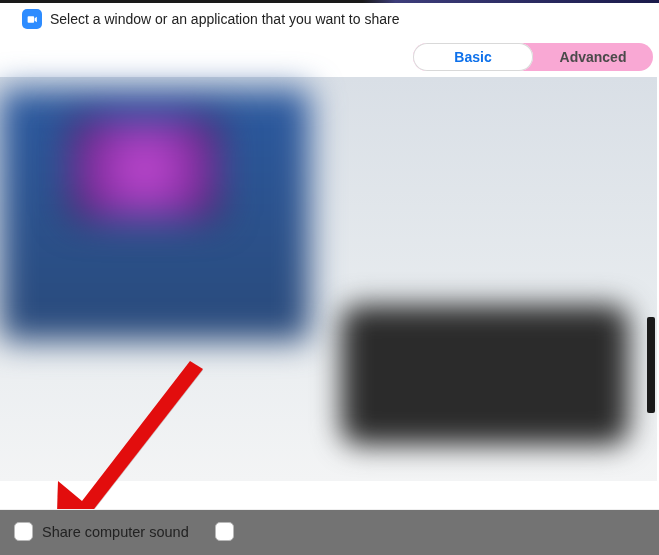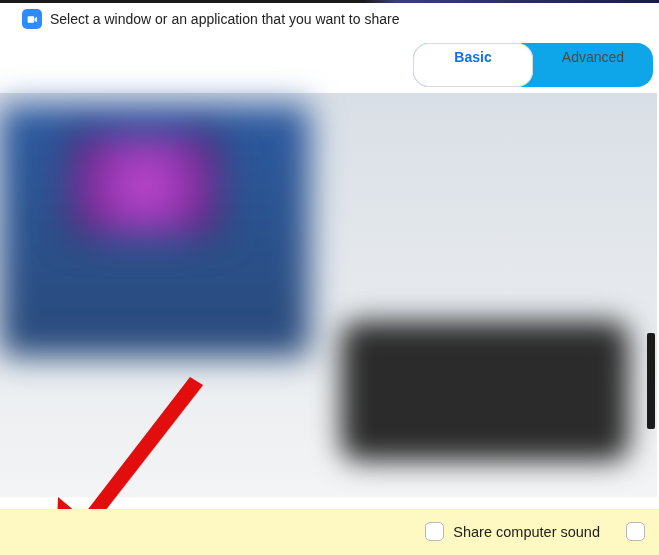--- a/index.html
+++ b/index.html
@@ -3,32 +3,32 @@
   <meta charset="utf-8">
   <style>
     * { margin:0; padding:0; box-sizing:border-box; }
     body { font-family: -apple-system, BlinkMacSystemFont, "Segoe UI", Arial, sans-serif; background:#fff; width:659px; height:555px; overflow:hidden; position:relative; }
     .topbar { height:3px; background:linear-gradient(to right,#1a1a1a 0%,#1a1a1a 55%,#3d3d7a 60%,#1a1a4a 100%); }
     .header { display:flex; align-items:center; gap:8px; padding:6px 10px 4px 22px; }
     .zoom-icon { width:20px; height:20px; background:#2d8cff; border-radius:5px; display:flex; align-items:center; justify-content:center; }
     .zoom-icon svg { fill:#fff; }
     .title { font-size:14px; color:#222; }
     .tabs-row { display:flex; justify-content:flex-end; padding:10px 6px 6px 0; }
-    .tabs { display:flex; background:#0ea5e9; border-radius:16px; height:44px; overflow:hidden; }
-    .tab { width:120px; text-align:center; line-height:28px; font-size:14px; cursor:pointer; border-radius:16px; }
+    .tabs { display:flex; background:#f9a8d4; border-radius:16px; height:28px; overflow:hidden; }
+    .tab { width:120px; text-align:center; line-height:28px; font-size:14px; cursor:pointer; border-radius:16px;font-weight:bold; }
     .tab.basic { background:#fff; color:#0e71eb; font-weight:600; box-shadow:inset 0 0 0 1px #d9d9d9; }
     .tab.advanced { color:#4a4a4a; }
     .preview { position:relative; margin:0 2px 0 0; height:404px; }
     .bg { position:absolute; inset:0; background:linear-gradient(to bottom,#d9dfe6 0%,#e8ecef 60%,#f3f4f5 100%); }
     .win { position:absolute; left:0; top:12px; width:310px; height:252px; background:linear-gradient(#2c5aa0,#2a4a7a); filter:blur(16px); border-radius:8px; }
     .pink { position:absolute; left:70px; top:42px; width:150px; height:100px; background:radial-gradient(circle,#c94dd8 0%,#7a2a9a 70%,#2a1a3a 100%); filter:blur(18px); border-radius:8px; }
     .box2 { position:absolute; right:28px; top:228px; width:288px; height:140px; background:#2b2b2b; filter:blur(14px); border-radius:18px; }
     .scissor { position:absolute; right:2px; top:240px; width:8px; height:96px; background:#1a1a1a; border-radius:2px; }
     .arrow { position:absolute; left:38px; top:284px; width:180px; height:200px; pointer-events:none; }
-    .footer { position:absolute; left:0; right:0; bottom:0; display:flex; align-items:center; gap:26px; padding:12px 14px 14px 14px; background:#fef9c3; border-top:1px solid #efefef;justify-content:flex-end; }
+    .footer { position:absolute; left:0; right:0; bottom:0; display:flex; align-items:center; gap:26px; padding:12px 14px 14px 14px; background:#737373; border-top:1px solid #efefef; }
     .check { display:flex; align-items:center; gap:9px; cursor:pointer; }
     .box { width:19px; height:19px; border:1.5px solid #b8b8b8; border-radius:5px; background:#fff; }
     .check-label { font-size:14.5px; color:#222; }
   </style>
 </head>
 <body>
 
 <div class="topbar"></div>
 
 <div class="header">

